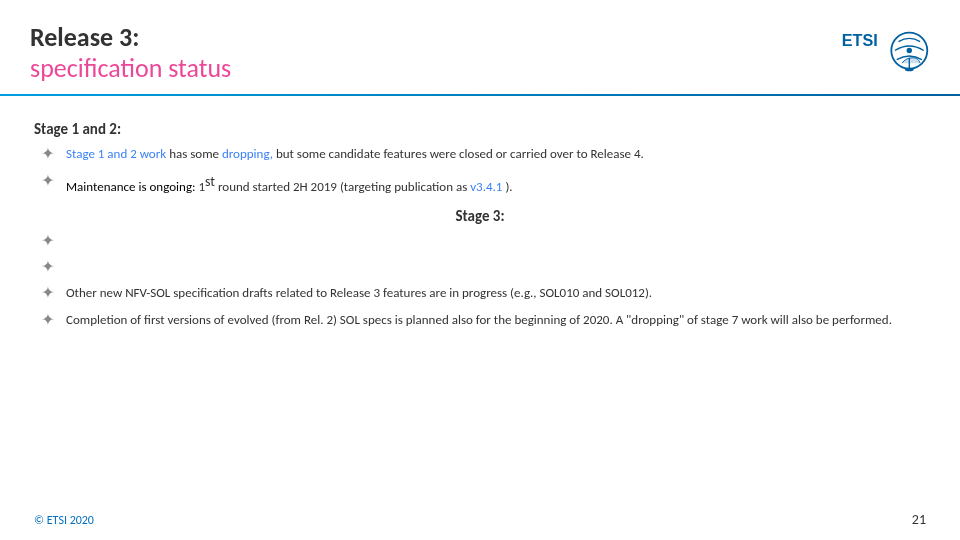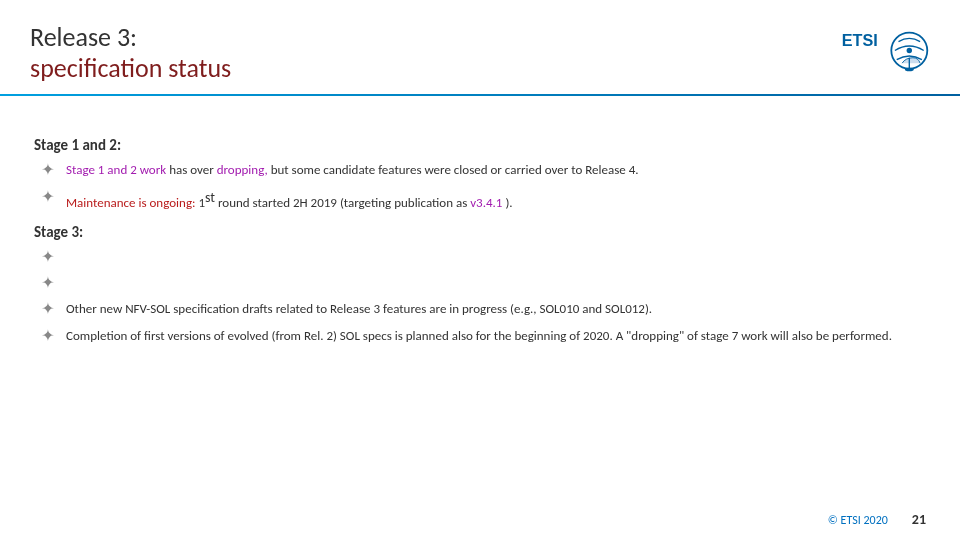--- a/index.html
+++ b/index.html
@@ -29,29 +29,29 @@
       padding: 22px 30px 10px 30px;
     }
 
     .title-block {
       display: flex;
       flex-direction: column;
     }
 
     .title-line1 {
       font-size: 26px;
-      font-weight: 400;
+      font-weight: 700;
       color: #333;
       line-height: 1.2;
     }
 
     .title-line2 {
       font-size: 26px;
       font-weight: 400;
-      color: #7f1d1d;
+      color: #ec4899;
       line-height: 1.2;
     }
 
     .logo-area {
       display: flex;
       align-items: center;
       margin-top: 4px;
       text-align: center;
     }
 
@@ -64,21 +64,21 @@
     
     .divider {
       width: 100%;
       height: 2px;
       background: linear-gradient(to right, #00a0e0, #0060a0);
       margin: 0;
     }
 
     
     .content {
-      padding: 32px 34px 10px 34px;
+      padding: 16px 34px 10px 34px;
     }
 
     
     .section-title {
       font-size: 15px;
       font-weight: 600;
       color: #333;
       margin-bottom: 6px;
       margin-top: 8px;
     }
@@ -103,57 +103,58 @@
     }
 
     .bullet-text {
       font-size: 13px;
       color: #333;
       line-height: 1.5;
       flex: 1;
     }
 
     .highlight-blue {
-      color: #a21caf;
+      color: #3b82f6;
     }
 
     .highlight-green {
-      color: #b91c1c;
+      color: #000000;
     }
 
     sup {
       font-size: 14px;
       vertical-align: super;
     }
 
     
     .footer {
       position: absolute;
       bottom: 12px;
       left: 34px;
       right: 34px;
       display: flex;
-      justify-content: flex-end;
+      justify-content: space-between;
       align-items: center;
       gap: 24px;
     }
 
     .footer-left {
       font-size: 12px;
       color: #0070c0;
     }
 
     .footer-right {
       font-size: 14px;
       color: #333;
-      font-weight: 700;
+      font-weight: 400;
     }
 
     .section-gap {
       margin-top: 10px;
+      text-align: center;
     }
   </style>
 </head>
 <body>
 
 <div class="slide">
 
   <div class="header">
     <div class="title-block">
       <span class="title-line1">Release 3:</span>
@@ -186,21 +187,21 @@
   <div class="divider"></div>
 
   <div class="content">
 
     <div class="section-title">Stage 1 and 2:</div>
 
     <div class="bullet-item">
       <span class="bullet-icon">✦</span>
       <span class="bullet-text">
         <span class="highlight-blue">Stage 1 and 2 work</span>
-        <span> has over </span>
+        <span> has some </span>
         <span class="highlight-blue">dropping,</span>
         <span> but some candidate features were closed or carried over to Release 4.</span>
       </span>
     </div>
 
     <div class="bullet-item">
       <span class="bullet-icon">✦</span>
       <span class="bullet-text">
         <span class="highlight-green">Maintenance is ongoing:</span>
         <span> 1<sup>st</sup> round started 2H 2019 (targeting publication as </span>

